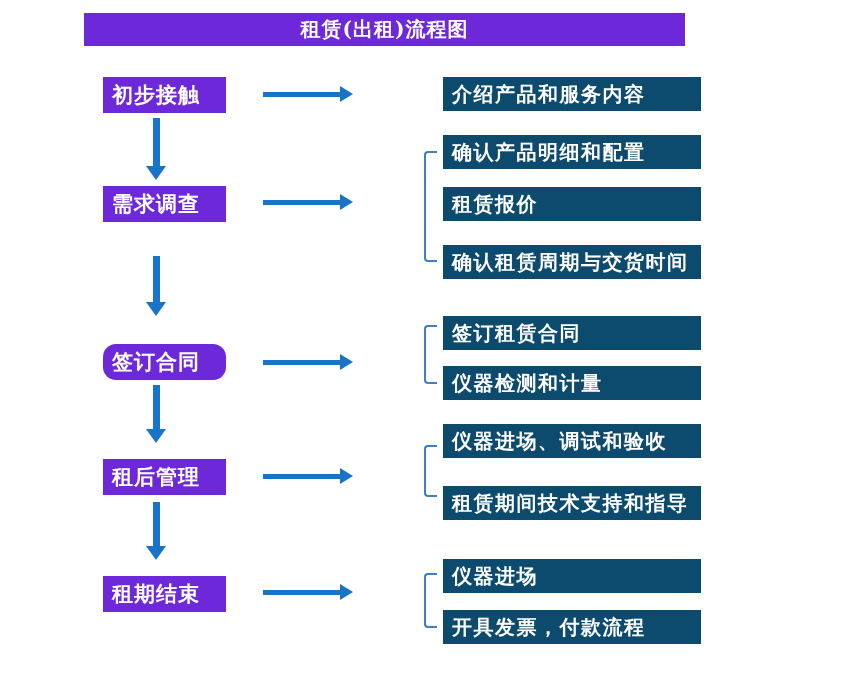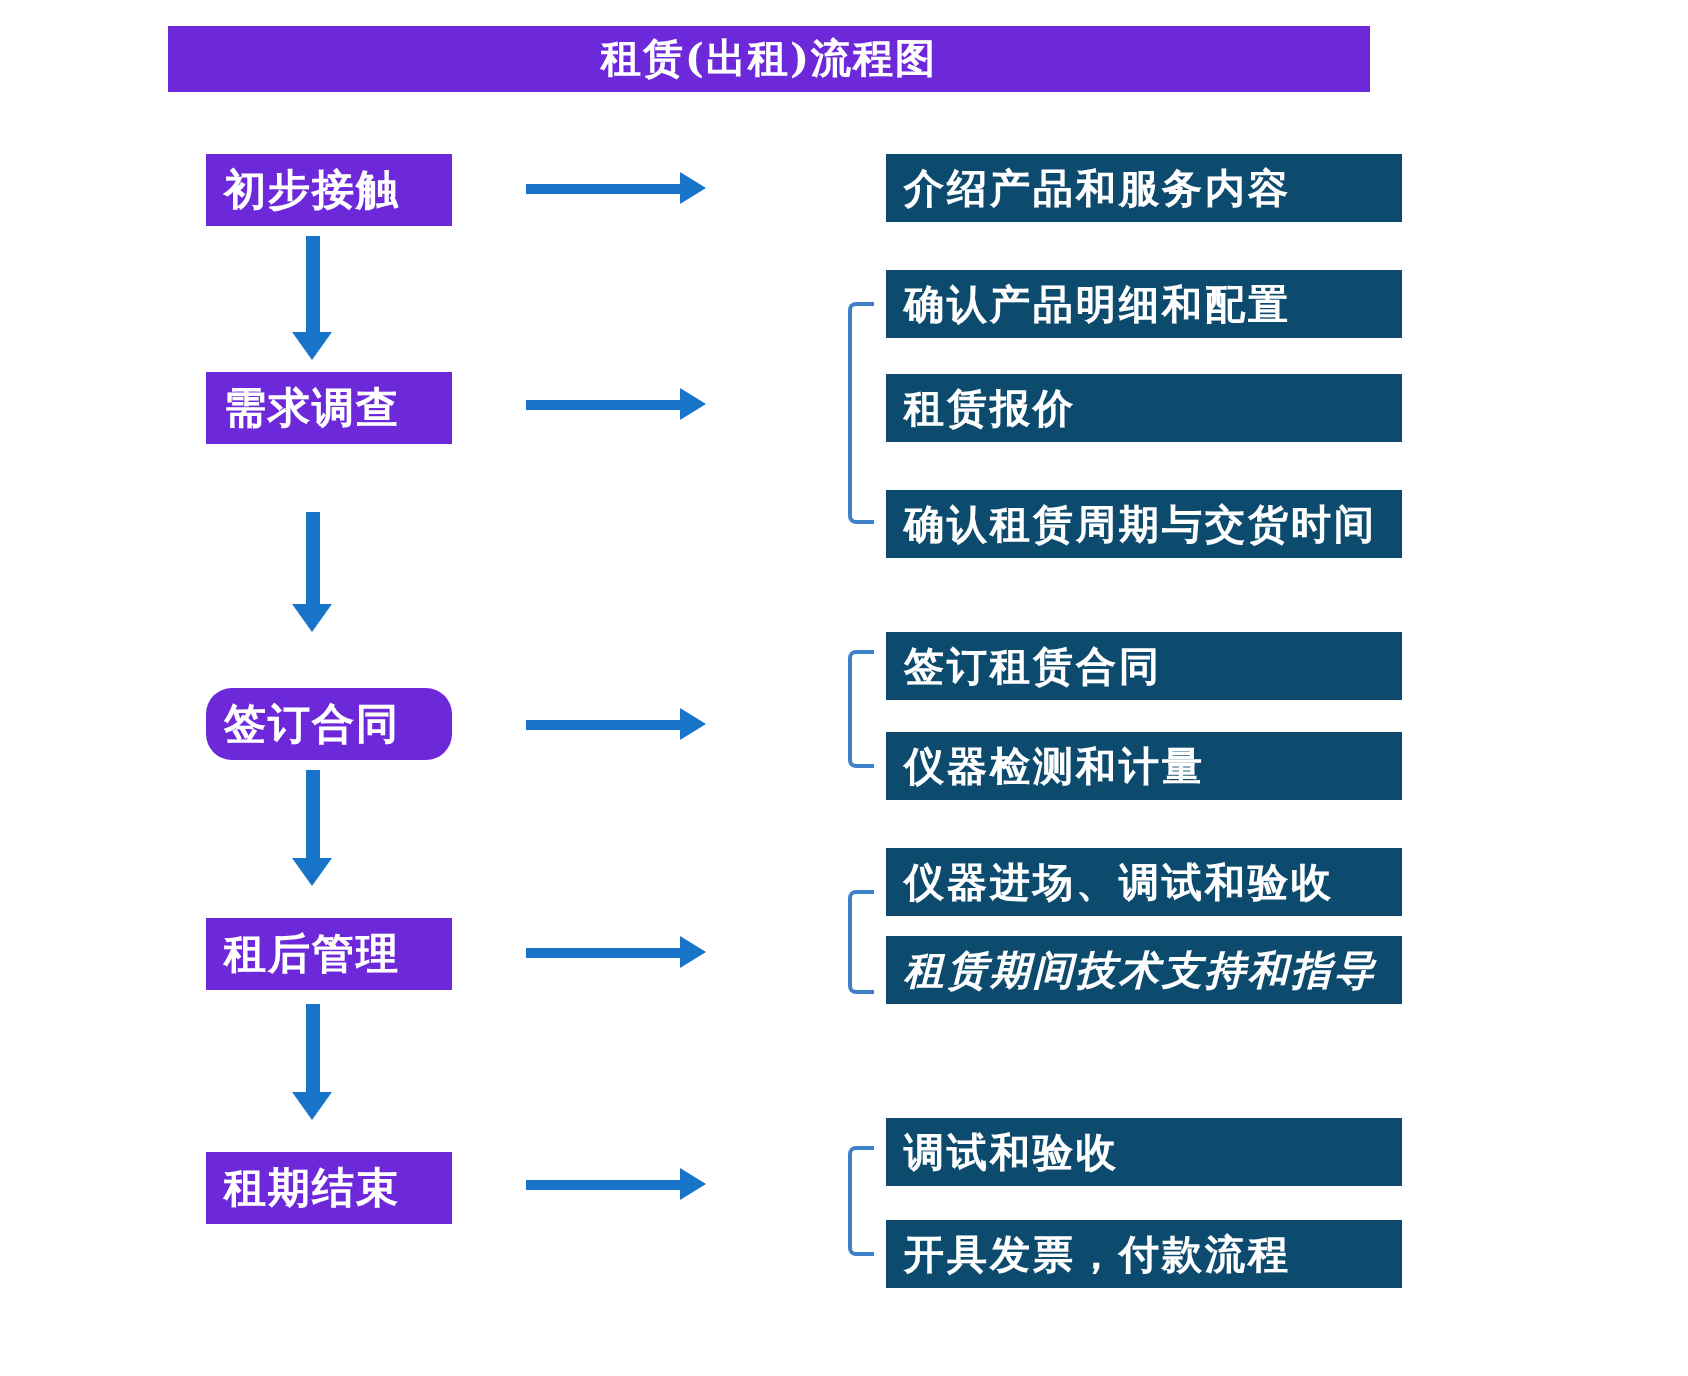--- a/index.html
+++ b/index.html
@@ -71,21 +71,21 @@
     box-sizing: border-box;
     white-space: nowrap;
   }
   .d-1  { top: 77px; }
   .d-2  { top: 135px; }
   .d-3  { top: 187px; }
   .d-4  { top: 245px; }
   .d-5  { top: 316px; }
   .d-6  { top: 366px; }
   .d-7  { top: 424px; }
-  .d-8  { top: 468px; font-style: italic; }
+  .d-8  { top: 486px; }
   .d-9  { top: 559px; }
   .d-10 { top: 610px; }
 
   
   .h-arrow {
     position: absolute;
     left: 263px;
     width: 90px; height: 16px;
   }
   .h-arrow .shaft {
@@ -167,21 +167,21 @@
   <div class="step-box step-5">租期结束</div>
 
   <div class="detail-box d-1">介绍产品和服务内容</div>
   <div class="detail-box d-2">确认产品明细和配置</div>
   <div class="detail-box d-3">租赁报价</div>
   <div class="detail-box d-4">确认租赁周期与交货时间</div>
   <div class="detail-box d-5">签订租赁合同</div>
   <div class="detail-box d-7">仪器进场、调试和验收</div>
   <div class="detail-box d-6">仪器检测和计量</div>
   <div class="detail-box d-8">租赁期间技术支持和指导</div>
-  <div class="detail-box d-9">调试和验收</div>
+  <div class="detail-box d-9">仪器进场</div>
   <div class="detail-box d-10">开具发票，付款流程</div>
 
   <div class="h-arrow ha-1">
     <div class="shaft"></div>
     <div class="head"></div>
   </div>
   <div class="h-arrow ha-2">
     <div class="shaft"></div>
     <div class="head"></div>
   </div>

